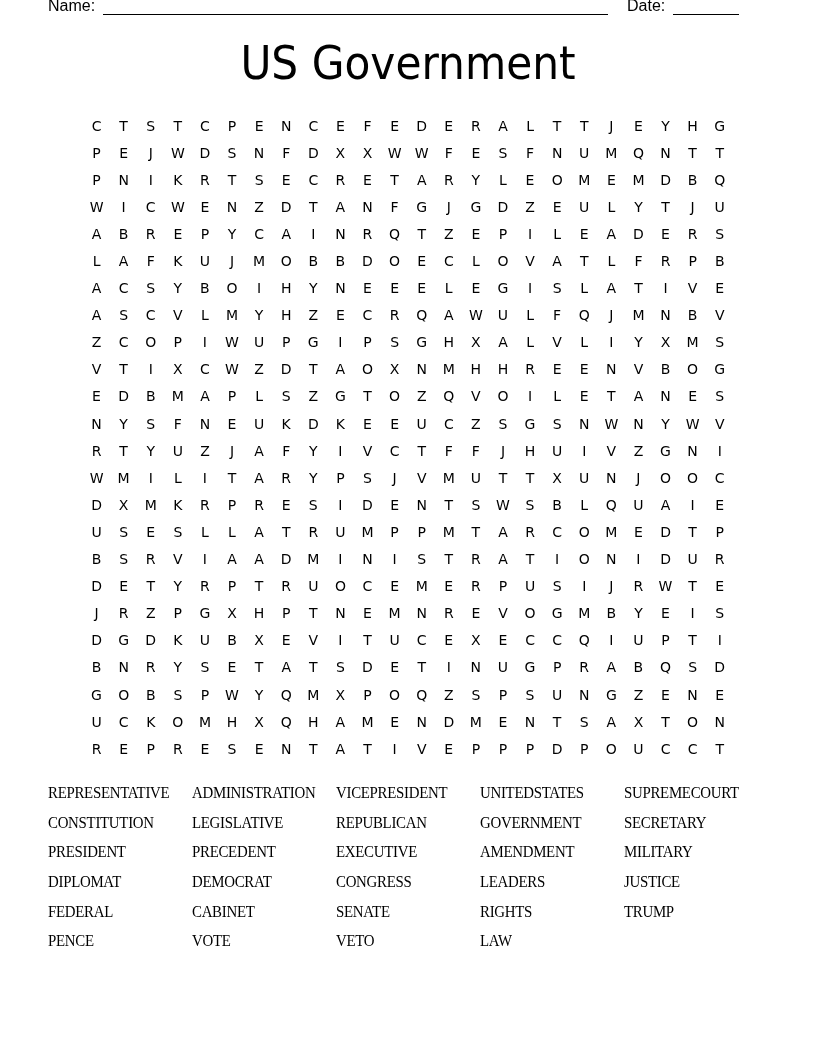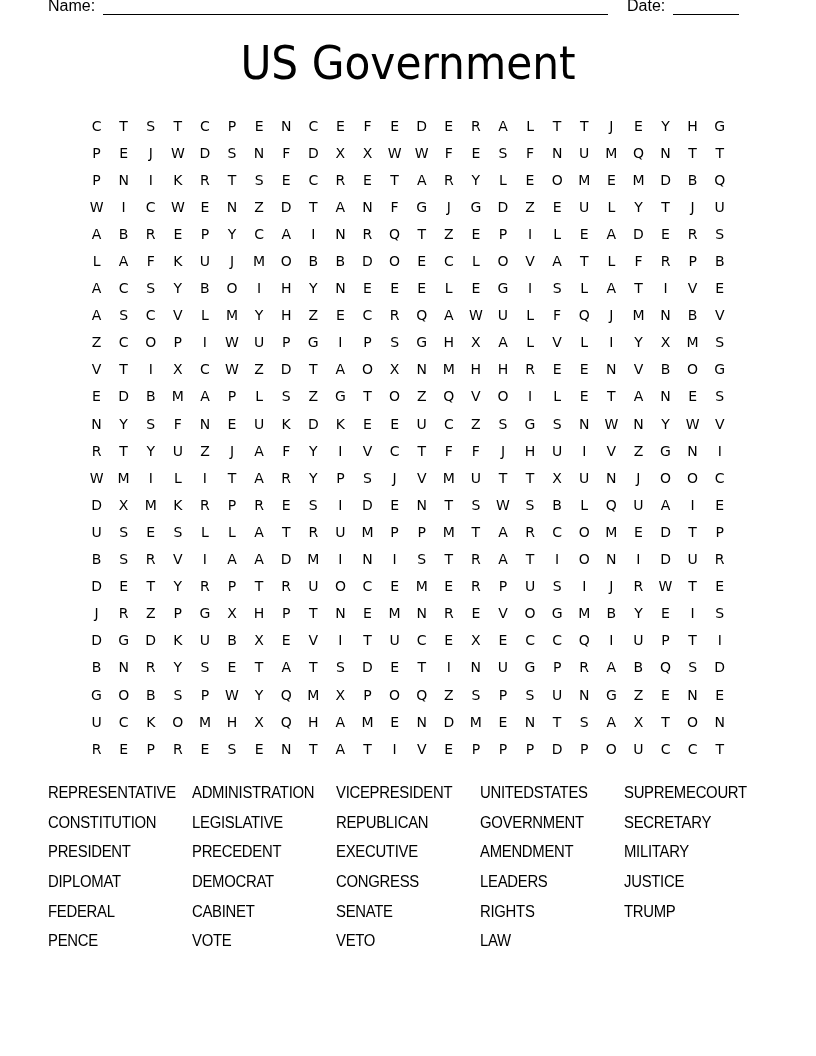--- a/index.html
+++ b/index.html
@@ -20,21 +20,21 @@
   .grid {
     position: absolute; top: 112px; left: 83px;
     display: grid; grid-template-columns: repeat(24, 27.1px); grid-auto-rows: 27.1px;
     font-family: "DejaVu Sans", sans-serif; font-size: 14px;
   }
   .cell { display: flex; align-items: center; justify-content: center; }
   .wordlist {
     position: absolute; top: 778px; left: 48px;
     display: grid; grid-template-columns: repeat(5, 144px); grid-auto-rows: 29.7px;
     grid-auto-flow: column; grid-template-rows: repeat(6, 29.7px);
-    font-family: Liberation Sans, sans-serif; font-size: 16px;
+    font-family: Liberation Serif, serif; font-size: 16px;
   }
   .word { white-space: nowrap; display: flex; align-items: center; letter-spacing: -0.3px; transform-origin: left center; transform: scaleX(0.93); }
 </style>
 </head>
 <body>
 
 <div class="header">
   <span class="name-label">Name:</span>
   <span class="name-line"></span>
   <span class="date-label">Date:</span>

